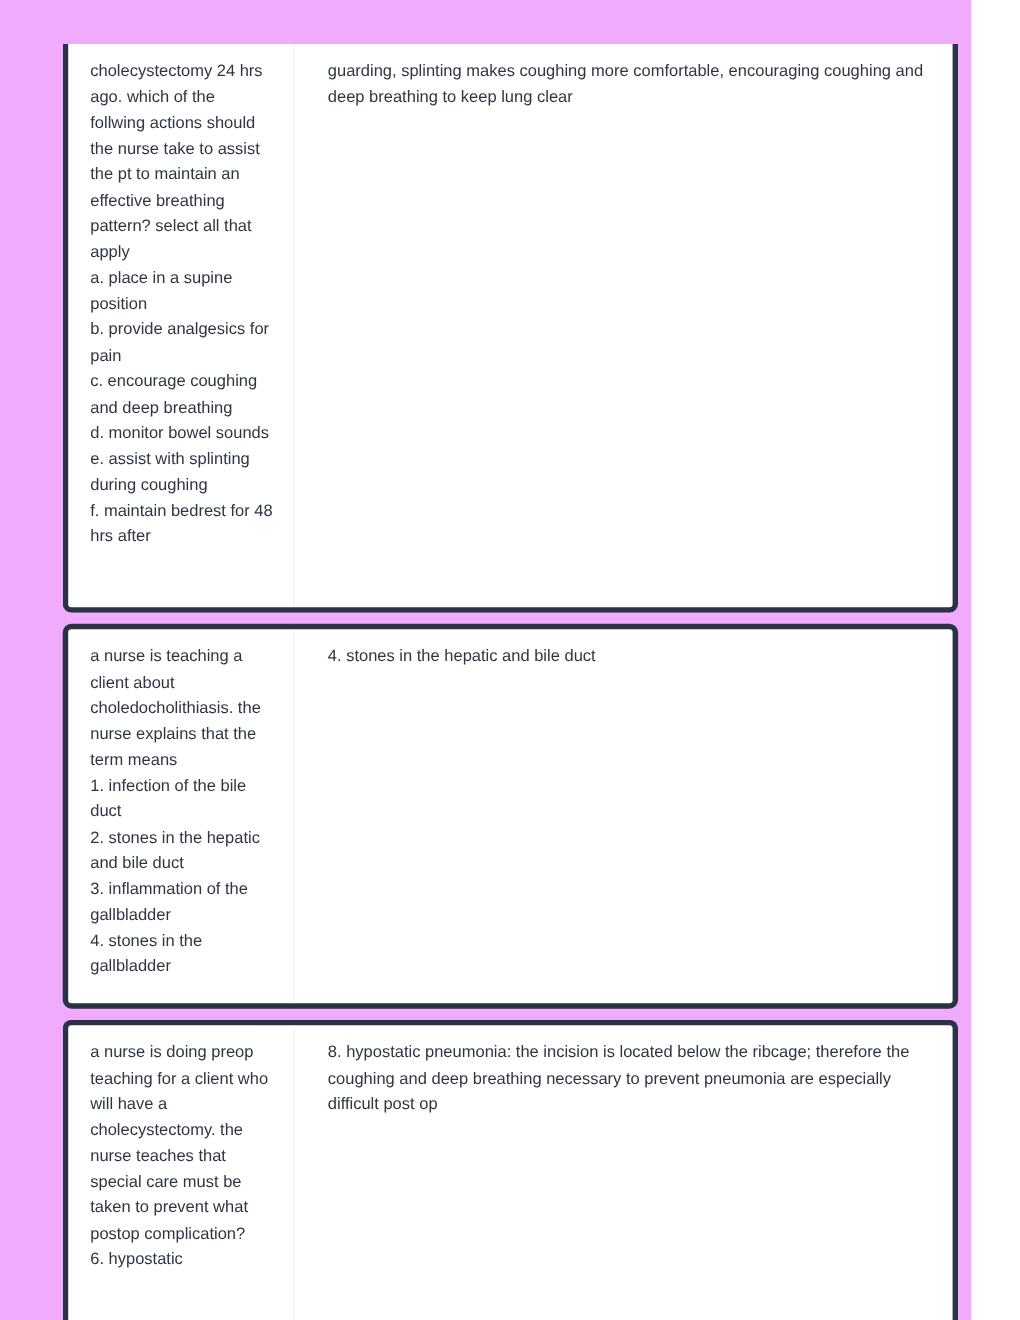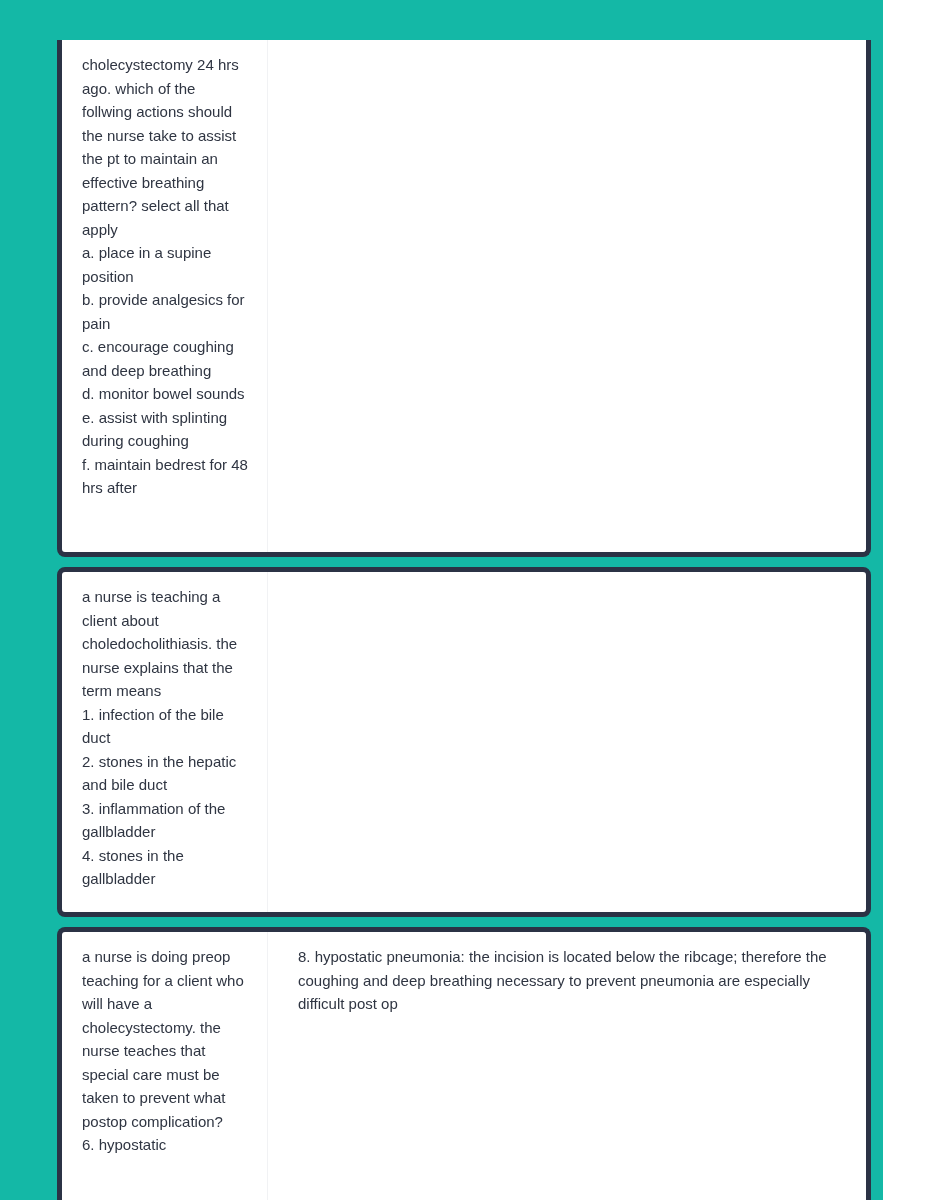--- a/index.html
+++ b/index.html
@@ -16,21 +16,21 @@
     overflow: hidden;
     position: relative;
   }
 
   .page {
     position: absolute;
     left: 0;
     top: 0;
     width: 883px;
     height: 1200px;
-    background: #14b8a6;
+    background: #f0abfc;
   }
 
   .card-list {
     position: absolute;
     left: 57px;
     top: 40px;
     width: 814px;
   }
 
   .card {
@@ -103,31 +103,37 @@
       <div class="card-inner">
         <div class="term-col">
           <div class="txt">cholecystectomy 24 hrs ago. which of the follwing actions should the nurse take to assist the pt to maintain an effective breathing pattern? select all that apply
 a. place in a supine position
 b. provide analgesics for pain
 c. encourage coughing and deep breathing
 d. monitor bowel sounds
 e. assist with splinting during coughing
 f. maintain bedrest for 48 hrs after</div>
         </div>
+        <div class="def-col">
+          <div class="txt">guarding, splinting makes coughing more comfortable, encouraging coughing and deep breathing to keep lung clear</div>
+        </div>
       </div>
     </div>
 
     <div class="card card-2">
       <div class="card-inner">
         <div class="term-col">
           <div class="txt">a nurse is teaching a client about choledocholithiasis. the nurse explains that the term means
 1. infection of the bile duct
 2. stones in the hepatic and bile duct
 3. inflammation of the gallbladder
 4. stones in the gallbladder</div>
+        </div>
+        <div class="def-col">
+          <div class="txt">4. stones in the hepatic and bile duct</div>
         </div>
       </div>
     </div>
 
     <div class="card card-3 clipped-bottom">
       <div class="card-inner">
         <div class="term-col">
           <div class="txt">a nurse is doing preop teaching for a client who will have a cholecystectomy. the nurse teaches that special care must be taken to prevent what postop complication?
 6. hypostatic</div>
         </div>

